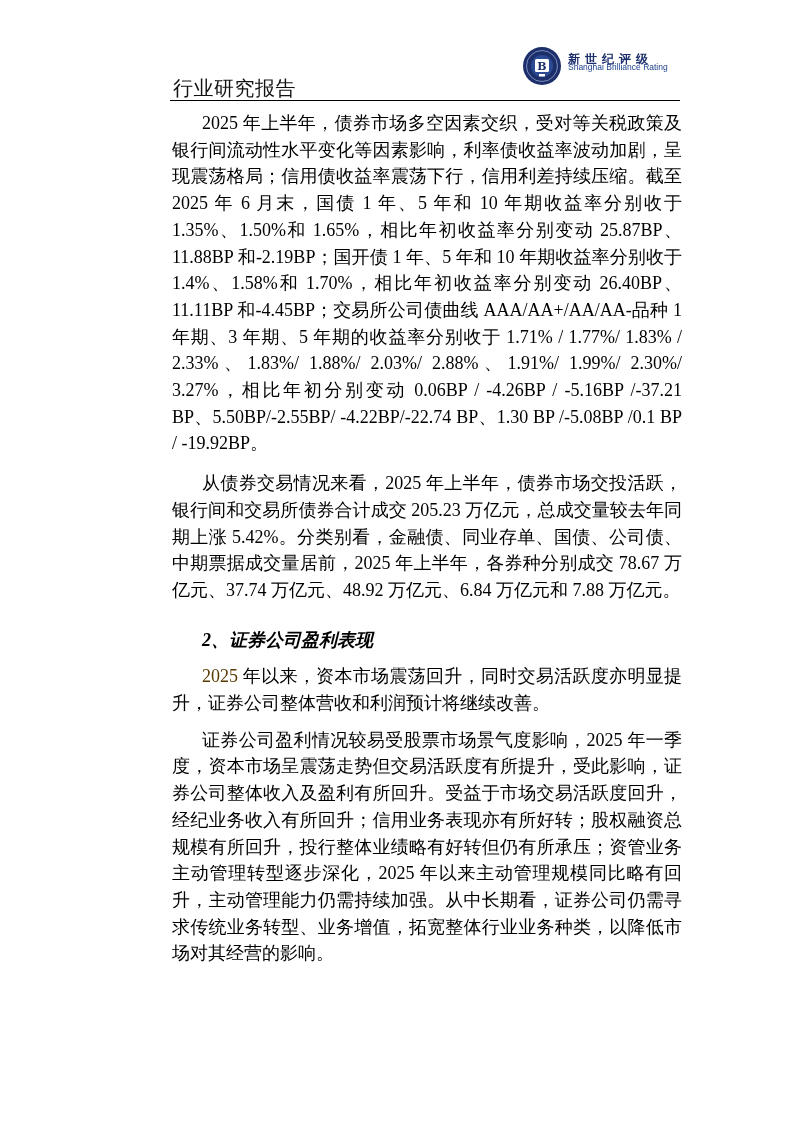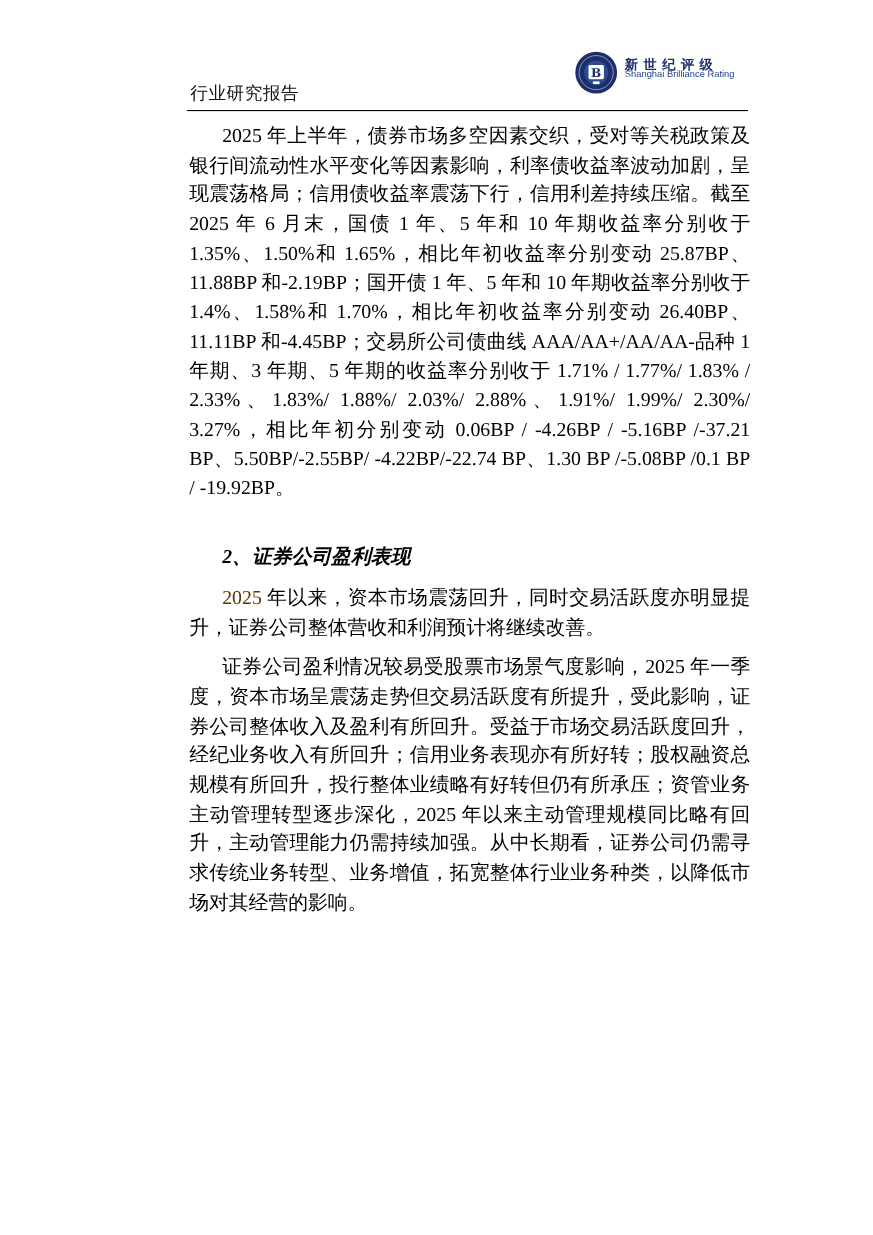--- a/index.html
+++ b/index.html
@@ -1,19 +1,19 @@
 <!DOCTYPE html>
 <html><head>
   <meta charset="utf-8">
   <style>
     html, body { margin: 0; padding: 0; background: #ffffff; }
     body { width: 794px; height: 1123px; position: relative; overflow: hidden;
            font-family: "Liberation Serif", "DejaVu Serif", serif; color: #000; }
     .header { position: absolute; left: 170px; top: 42px; width: 510px; height: 58px; }
-    .header-title { position: absolute; left: 3px; top: 33px; font-size: 16px;
+    .header-title { position: absolute; left: 3px; top: 33px; font-size: 20px;
                     font-family: "DejaVu Sans", sans-serif; color: #111; letter-spacing: 0.5px; }
     .header-rule { position: absolute; left: 0; top: 58px; width: 510px; height: 0;
                    border-top: 1.3px solid #000; }
     .logo { position: absolute; left: 352px; top: 4px; width: 160px; height: 44px; }
     .logo-emblem { position: absolute; left: 0; top: 0; width: 40px; height: 40px; }
     .logo-cn { position: absolute; left: 46px; top: 5px; font-size: 12px; font-weight: bold;
                color: #1c2f6b; letter-spacing: 5px; font-family: "DejaVu Serif", serif; }
     .logo-en { position: absolute; left: 46px; top: 16px; font-size: 8.5px; color: #1c3f8c;
                font-family: "Liberation Sans", sans-serif; white-space: nowrap; }
     .content { position: absolute; left: 172px; top: 110px; width: 510px; }
@@ -42,20 +42,21 @@
     </svg>
     <div class="logo-cn">新世纪评级</div>
     <div class="logo-en">Shanghai Brilliance Rating</div>
   </div>
   <div class="header-rule"></div>
 </div>
 
 <div class="content">
   <p class="indent">2025 年上半年，债券市场多空因素交织，受对等关税政策及银行间流动性水平变化等因素影响，利率债收益率波动加剧，呈现震荡格局；信用债收益率震荡下行，信用利差持续压缩。截至 2025 年 6 月末，国债 1 年、5 年和 10 年期收益率分别收于 1.35%、1.50%和 1.65%，相比年初收益率分别变动 25.87BP、11.88BP 和-2.19BP；国开债 1 年、5 年和 10 年期收益率分别收于 1.4%、1.58%和 1.70%，相比年初收益率分别变动 26.40BP、11.11BP 和-4.45BP；交易所公司债曲线 AAA/AA+/AA/AA-品种 1 年期、3 年期、5 年期的收益率分别收于 1.71% / 1.77%/ 1.83% / 2.33%、1.83%/ 1.88%/ 2.03%/ 2.88%、1.91%/ 1.99%/ 2.30%/ 3.27%，相比年初分别变动 0.06BP / -4.26BP / -5.16BP /-37.21 BP、5.50BP/-2.55BP/ -4.22BP/-22.74 BP、1.30 BP /-5.08BP /0.1 BP / -19.92BP。</p>
   <div class="gap"></div>
+  <p class="indent">从债券交易情况来看，2025 年上半年，债券市场交投活跃，银行间和交易所债券合计成交 205.23 万亿元，总成交量较去年同期上涨 5.42%。分类别看，金融债、同业存单、国债、公司债、中期票据成交量居前，2025 年上半年，各券种分别成交 78.67 万亿元、37.74 万亿元、48.92 万亿元、6.84 万亿元和 7.88 万亿元。</p>
   <div class="gap"></div>
   <div class="gap-sm"></div>
   <p class="section-heading">2、证券公司盈利表现</p>
   <div class="gap-sm"></div>
   <p class="bold-lead"><span class="year">2025</span><span> 年以来，资本市场震荡回升，同时交易活跃度亦明显提升，证券公司整体营收和利润预计将继续改善。</span></p>
   <div class="gap-sm"></div>
   <p class="indent">证券公司盈利情况较易受股票市场景气度影响，2025 年一季度，资本市场呈震荡走势但交易活跃度有所提升，受此影响，证券公司整体收入及盈利有所回升。受益于市场交易活跃度回升，经纪业务收入有所回升；信用业务表现亦有所好转；股权融资总规模有所回升，投行整体业绩略有好转但仍有所承压；资管业务主动管理转型逐步深化，2025 年以来主动管理规模同比略有回升，主动管理能力仍需持续加强。从中长期看，证券公司仍需寻求传统业务转型、业务增值，拓宽整体行业业务种类，以降低市场对其经营的影响。</p>
 </div>
 
 </body></html>

